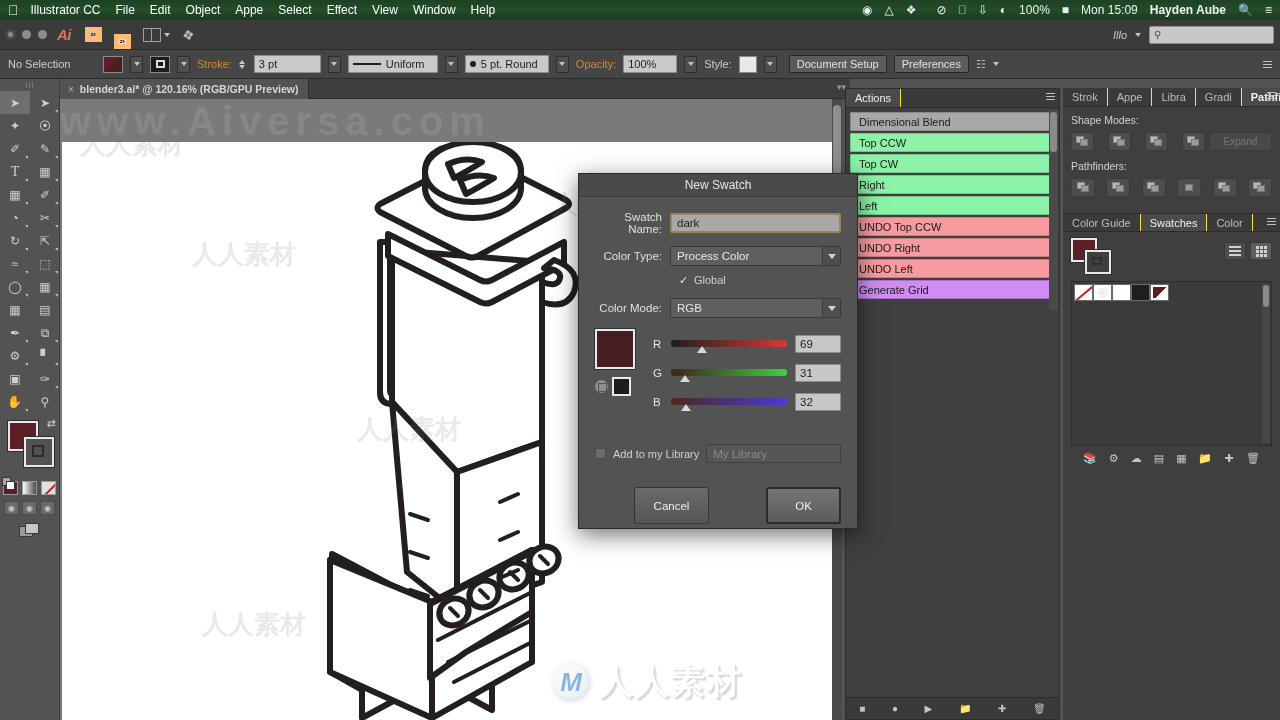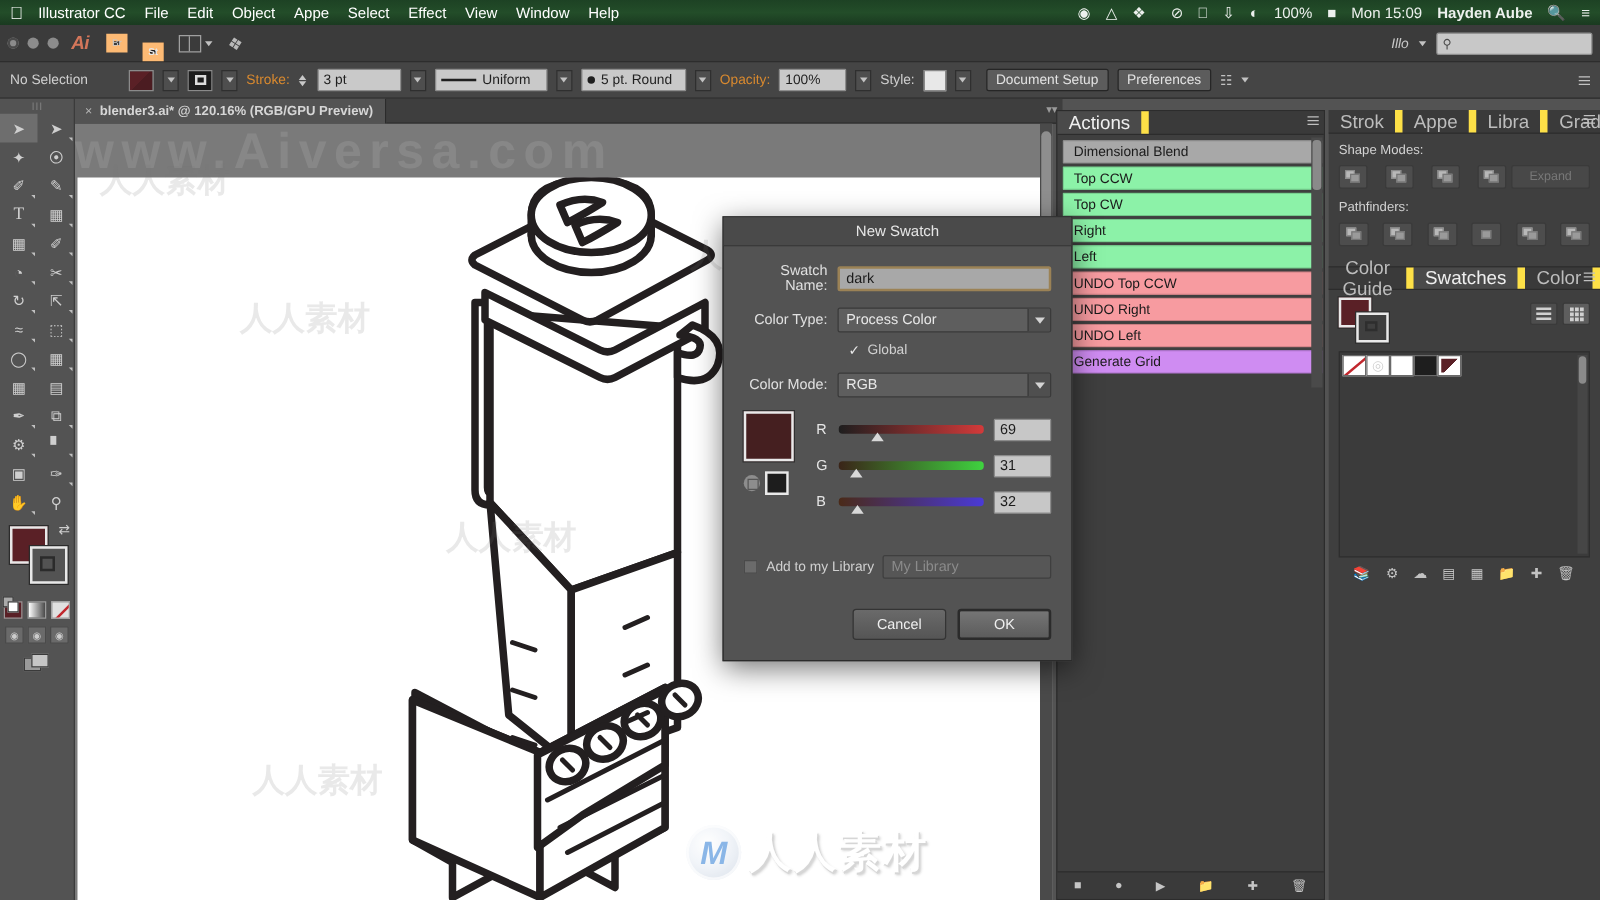--- a/index.html
+++ b/index.html
@@ -259,44 +259,45 @@
     border-radius:1px; color:#1c1c1c; font-size:11.5px;
     display:flex;align-items:center;padding:0 4px;
   }
   .lib-row { display:flex; align-items:center; gap:7px; margin-top:28px; }
   .lib-sel {
     flex:1; height:19px; background:#565656; border:1px solid #3f3f3f; border-radius:2px;
     color:#8b8b8b; font-size:11.5px; display:flex;align-items:center;padding:0 6px;position:relative;
   }
   .dlg-buttons { display:flex; justify-content:flex-end; gap:9px; margin-top:24px; }
   .dlg-btn {
-    min-width:75px; height:25px; border-radius:3px;
+    min-width:75px; height:37px; border-radius:3px;
     display:flex;align-items:center;justify-content:center;
     font-size:11.5px; color:#efefef;
     background: linear-gradient(to bottom,#6a6a6a,#555555);
     border:1px solid #343434;
+    margin-left:48px;
   }
   .dlg-btn.primary { border:2px solid #2b2b2b; background: linear-gradient(to bottom,#757575,#5c5c5c); }
   .cursor-arrow {
     position:absolute; left:584px; top:294px; z-index:45;
     width:0;height:0; pointer-events:none;
   }
 
   
   .actions-panel {
     position:absolute; left:845px; top:88px; width:215px; height:632px;
     background:#3f3f3f; border:1px solid #2c2c2c; z-index:20;
   }
   .panel-tabbar {
     height:19px; background:#3a3a3a; display:flex; align-items:stretch;
     border-bottom:1px solid #2c2c2c; position:relative;
   }
   .ptab {
-    padding:0 9px; display:flex;align-items:center; font-size:15px; color:#bdbdbd;
-    border-right:6px solid #fde047;
+    padding:0 9px; display:flex;align-items:center; font-size:11px; color:#bdbdbd;
+    border-right:1px solid #fde047;
     text-align:center;
   }
   .ptab.active { background:#4a4a4a; color:#efefef; }
   .ptab-menu { position:absolute; right:4px; top:4px; display:flex; flex-direction:column; gap:2px;}
   .ptab-menu i { width:9px;height:1px;background:#c0c0c0;display:block;}
   .act-list { padding:4px 1px 0 4px; }
   .act-item {
     height:19px; margin-bottom:2px; padding-left:8px; display:flex; align-items:center;
     font-size:11px; color:#1a1a1a; border:1px solid rgba(0,0,0,.18); border-radius:1px;
   }

